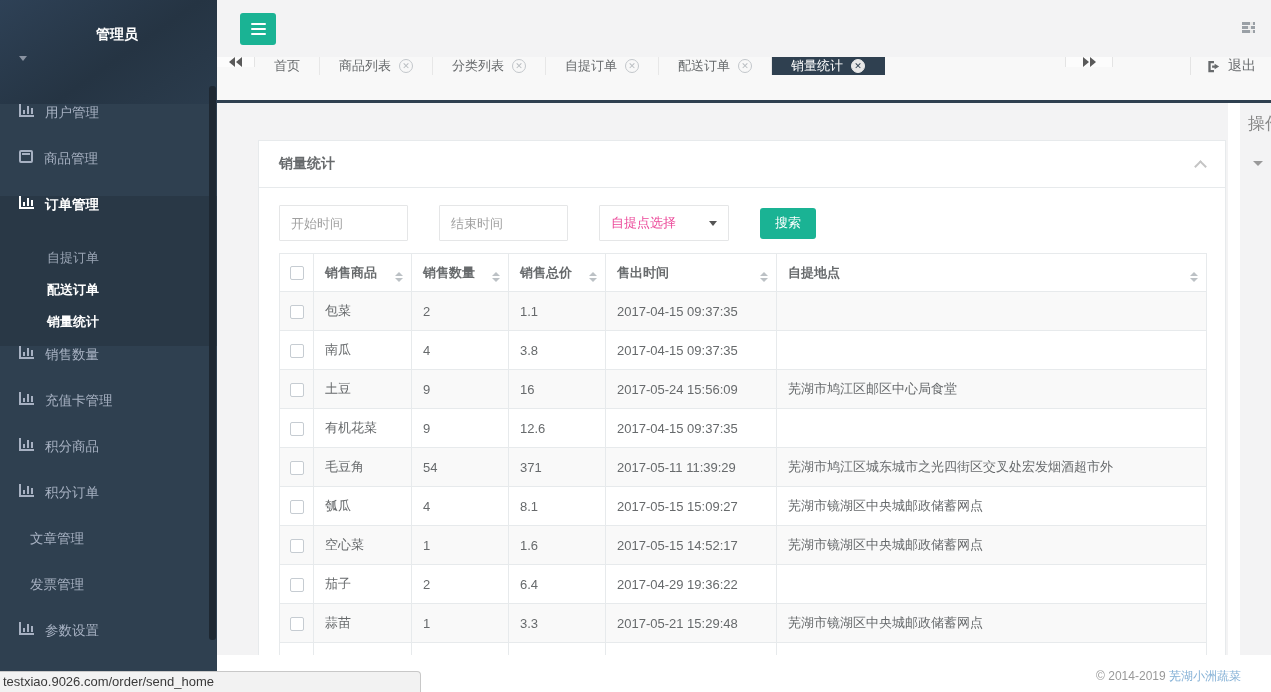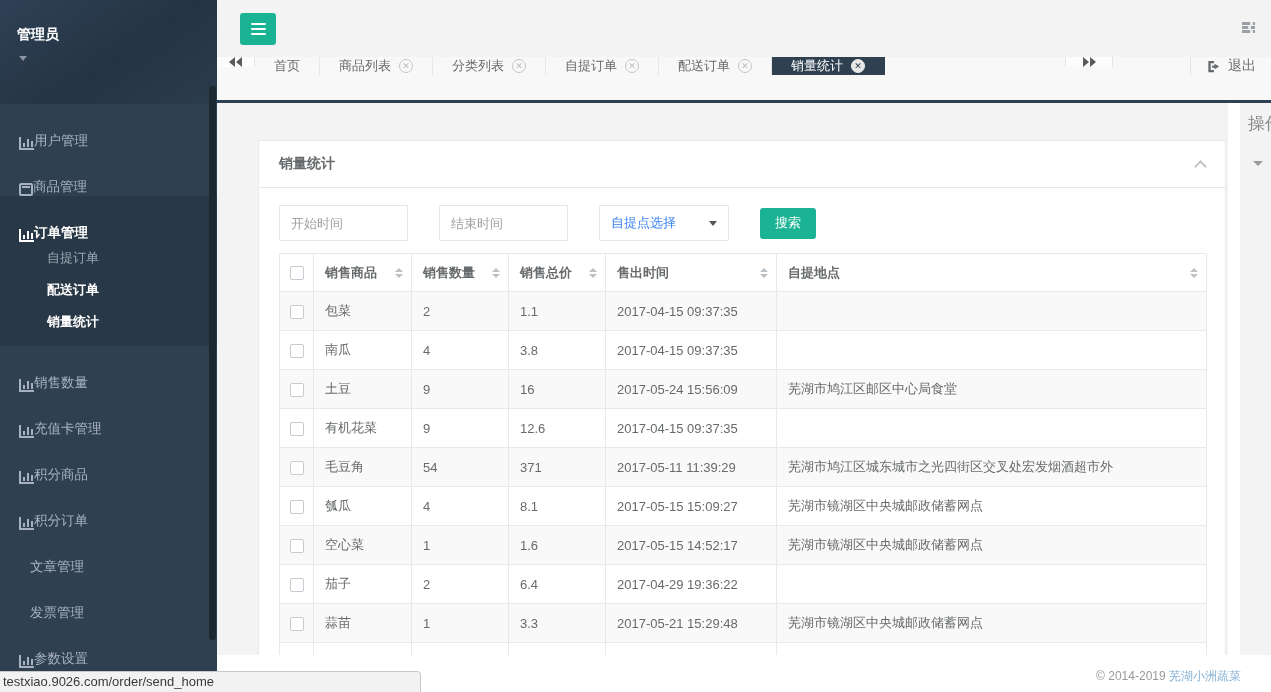--- a/index.html
+++ b/index.html
@@ -4,25 +4,25 @@
 <style>
   * { margin:0; padding:0; box-sizing:border-box; }
   html,body { width:1271px; height:692px; overflow:hidden;
     font-family:"Liberation Sans","DejaVu Sans",sans-serif; background:#fff; }
   body { position:relative; }
 
   
   .sidebar { position:absolute; left:0; top:0; bottom:0; width:217px; background:#2f4050; z-index:1; }
   .profile { height:104px; padding:26px 0 0 17px;
     background:linear-gradient(145deg,#2e4156 0%,#253443 55%,#2b3c4d 100%); }
-  .profile-name { color:#ffffff; font-size:14px; font-weight:bold; }
+  .profile-name { color:#ffffff; font-size:14px; font-weight:bold;text-align:center; }
   .profile-caret { margin:12px 0 0 2px; width:0; height:0;
     border-left:4px solid transparent; border-right:4px solid transparent; border-top:5px solid #8a93a2; }
   .nav { }
-  .nav-item { height:46px; display:flex; align-items:flex-end; padding-left:19px; 
+  .nav-item { height:46px; display:flex; align-items:flex-start; padding-left:19px; gap:11px;
     color:#a7b1c2; font-size:13.5px; cursor:pointer; }
   .nav-item.no-icon { padding-left:30px; }
   .nav-group { background:#293846; }
   .nav-group .nav-item.parent { color:#ffffff; font-weight:bold; }
   .nav-sub { padding-bottom:8px; }
   .nav-subitem { height:32px; display:flex; align-items:center; padding-left:47px;
     color:#9aa5b5; font-size:13px; cursor:pointer; }
   .nav-subitem.hl { color:#ffffff; font-weight:bold; }
   .chart-icon { width:15px; height:13px; border-left:2px solid currentColor; border-bottom:2px solid currentColor;
     display:inline-flex; align-items:flex-end; gap:2px; padding:0 1px 1px 2px; flex:none; }
@@ -79,32 +79,32 @@
     transform:rotate(45deg); margin-top:4px; cursor:pointer; }
   .panel-body { padding:17px 20px 20px 20px; }
 
   .filters { display:flex; align-items:center; margin-bottom:12px; }
   .filters input { width:129px; height:36px; border:1px solid #e5e6e7; border-radius:1px;
     padding:0 11px; font-size:13px; color:#676a6c; margin-right:31px; outline:none;
     font-family:"Liberation Sans","DejaVu Sans",sans-serif; }
   .filters input::placeholder { color:#a0a0a0; }
   .select-box { width:130px; height:36px; border:1px solid #e5e6e7; border-radius:1px; background:#fff;
     display:flex; align-items:center; justify-content:space-between; padding:0 11px;
-    font-size:13px; color:#3b82f6; margin-right:31px; cursor:pointer; }
+    font-size:13px; color:#ec4899; margin-right:31px; cursor:pointer; }
   .select-caret { width:0; height:0; border-left:4px solid transparent; border-right:4px solid transparent;
     border-top:5px solid #555; }
   .search-btn { height:31px; padding:0 15px; background:#1ab394; color:#fff; border:none; border-radius:3px;
     font-size:13px; cursor:pointer; font-family:"Liberation Sans","DejaVu Sans",sans-serif; }
 
   table.data { border-collapse:collapse; table-layout:fixed; width:928px; font-size:13px; color:#676a6c; }
   table.data th, table.data td { border:1px solid #e7eaec; }
   table.data th { height:38px; background:#fff; font-weight:bold; padding:0 8px 0 11px; text-align:left; }
   table.data td { height:39px; padding:0 11px; background:transparent; }
   table.data tbody tr:nth-child(odd) td { background:#f9f9f9; }
-  .th-inner { display:flex; align-items:center; justify-content:space-between; }
+  .th-inner { display:flex; align-items:flex-end; justify-content:space-between; }
   .cb-cell { text-align:center !important; padding:0 !important; }
   .checkbox { display:inline-block; width:14px; height:14px; border:1px solid #c6ccd2; border-radius:2px;
     background:#fff; vertical-align:middle; cursor:pointer; }
   .sort { display:inline-flex; flex-direction:column; gap:2px; }
   .sort i { display:block; width:0; height:0; border-left:4px solid transparent; border-right:4px solid transparent; }
   .sort .up { border-bottom:4px solid #bcc1c5; }
   .sort .down { border-top:4px solid #bcc1c5; }
 
   .footer { position:absolute; left:0; right:0; top:655px; bottom:0; background:#ffffff;
     font-size:12px; color:#999; text-align:right; padding:13px 30px 0 0; }

